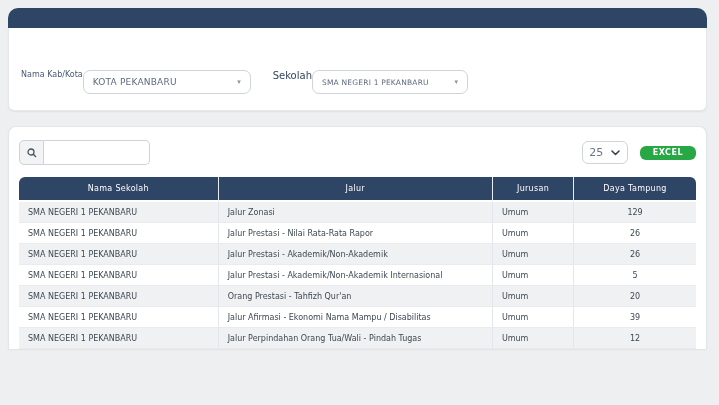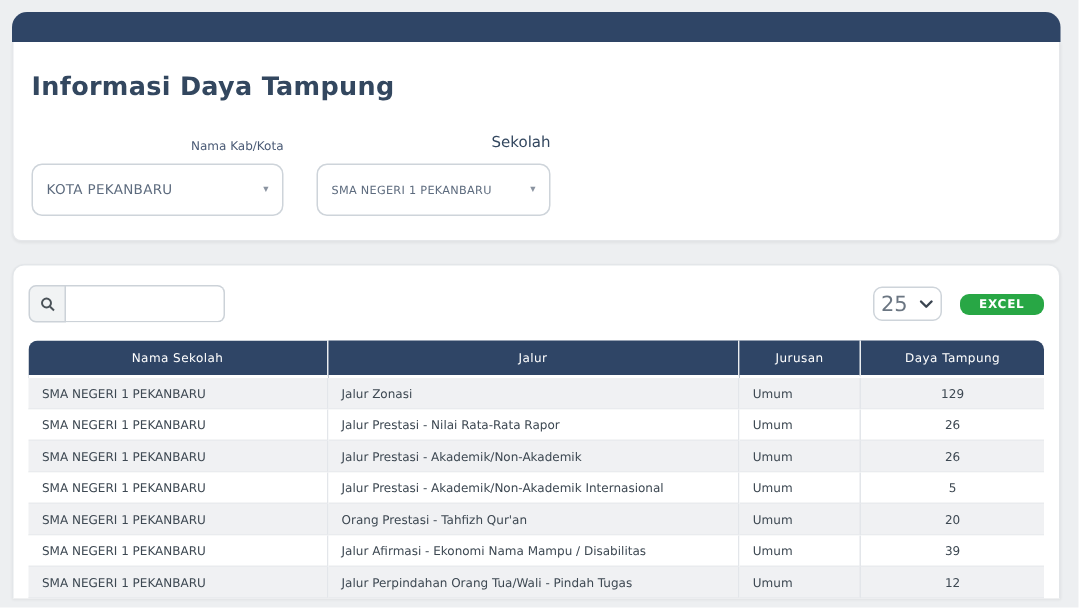--- a/index.html
+++ b/index.html
@@ -23,26 +23,26 @@
 
   
   .card-top{background:#fff;border-radius:0 0 6px 6px;border:1px solid #e5e7ea;border-top:none;
     box-shadow:0 1px 2px rgba(0,0,0,.06);}
   .navy-strip{height:20px;background:var(--navy);border-radius:10px 10px 0 0;}
   .card-top-body{padding:20px 14px 16px 12px;}
   .page-title{font-size:17px;font-weight:bold;color:var(--title);letter-spacing:.2px;}
   .page-subtitle{font-size:8.5px;color:var(--muted);margin-top:7px;letter-spacing:.2px;}
 
   .filters{display:flex;gap:22px;margin-top:22px;align-items:flex-end;}
-  .filter-group{display:flex;flex-direction:column;text-align:right;}
+  .filter-group{display:flex;flex-direction:row;}
   .filter-label{font-size:8px;color:#4a5a75;margin-bottom:7px;}
   .filter-label.bold{font-size:10px;font-weight:normal;color:var(--title);margin-bottom:8px;}
   .select-box{
     display:flex;align-items:center;justify-content:space-between;
-    height:35px;border:1px solid var(--border);border-radius:7px;
+    height:24px;border:1px solid var(--border);border-radius:7px;
     padding:0 9px;background:#fff;cursor:pointer;
   }
   .select-box.w1{width:168px;}
   .select-box.w2{width:156px;}
   .select-value{font-size:9px;color:#5d6b7e;letter-spacing:.2px;white-space:nowrap;overflow:hidden;}
   .select-box.w2 .select-value{font-size:7.5px;}
   .caret{font-size:7px;color:#8a93a0;line-height:1;}
 
   
   .card-table{margin-top:15px;background:#fff;border:1px solid #e3e6e9;border-bottom:none;
@@ -56,21 +56,21 @@
   .search-input{
     width:106px;height:25px;border:1px solid #ccd2d8;border-left:none;
     border-radius:0 5px 5px 0;outline:none;padding:0 6px;font-size:9px;color:#3d4852;
     font-family:inherit;
   }
   .toolbar-right{display:flex;align-items:center;gap:12px;}
   .pagesize-box{
     display:flex;align-items:center;justify-content:center;gap:8px;
     width:46px;height:23px;border:1px solid var(--border);border-radius:6px;cursor:pointer;background:#fff;
   }
-  .pagesize-value{font-size:14px;color:#6b7682;}
+  .pagesize-value{font-size:11px;color:#6b7682;}
   .excel-btn{
     background:var(--green);color:#fff;border:none;border-radius:6px;
     height:14px;padding:0 13px;font-size:8px;font-weight:bold;letter-spacing:.5px;
     cursor:pointer;font-family:inherit;
   }
 
   
   table{width:100%;border-collapse:separate;border-spacing:0;margin-top:12px;table-layout:fixed;}
   col.c1{width:29.5%;} col.c2{width:40.5%;} col.c3{width:12%;} col.c4{width:18%;}
   thead th{
@@ -90,21 +90,20 @@
   tbody tr:nth-child(even) td{background:#fff;}
 </style>
 </head>
 <body>
 
 <div class="wrap">
 
   <div class="navy-strip"></div>
   <div class="card-top">
     <div class="card-top-body">
-      <div class="page-title">Informasi Daya Tampung</div>
 
       <div class="filters">
         <div class="filter-group">
           <span class="filter-label">Nama Kab/Kota</span>
           <div class="select-box w1">
             <span class="select-value">KOTA PEKANBARU</span>
             <span class="caret">▾</span>
           </div>
         </div>
         <div class="filter-group">

